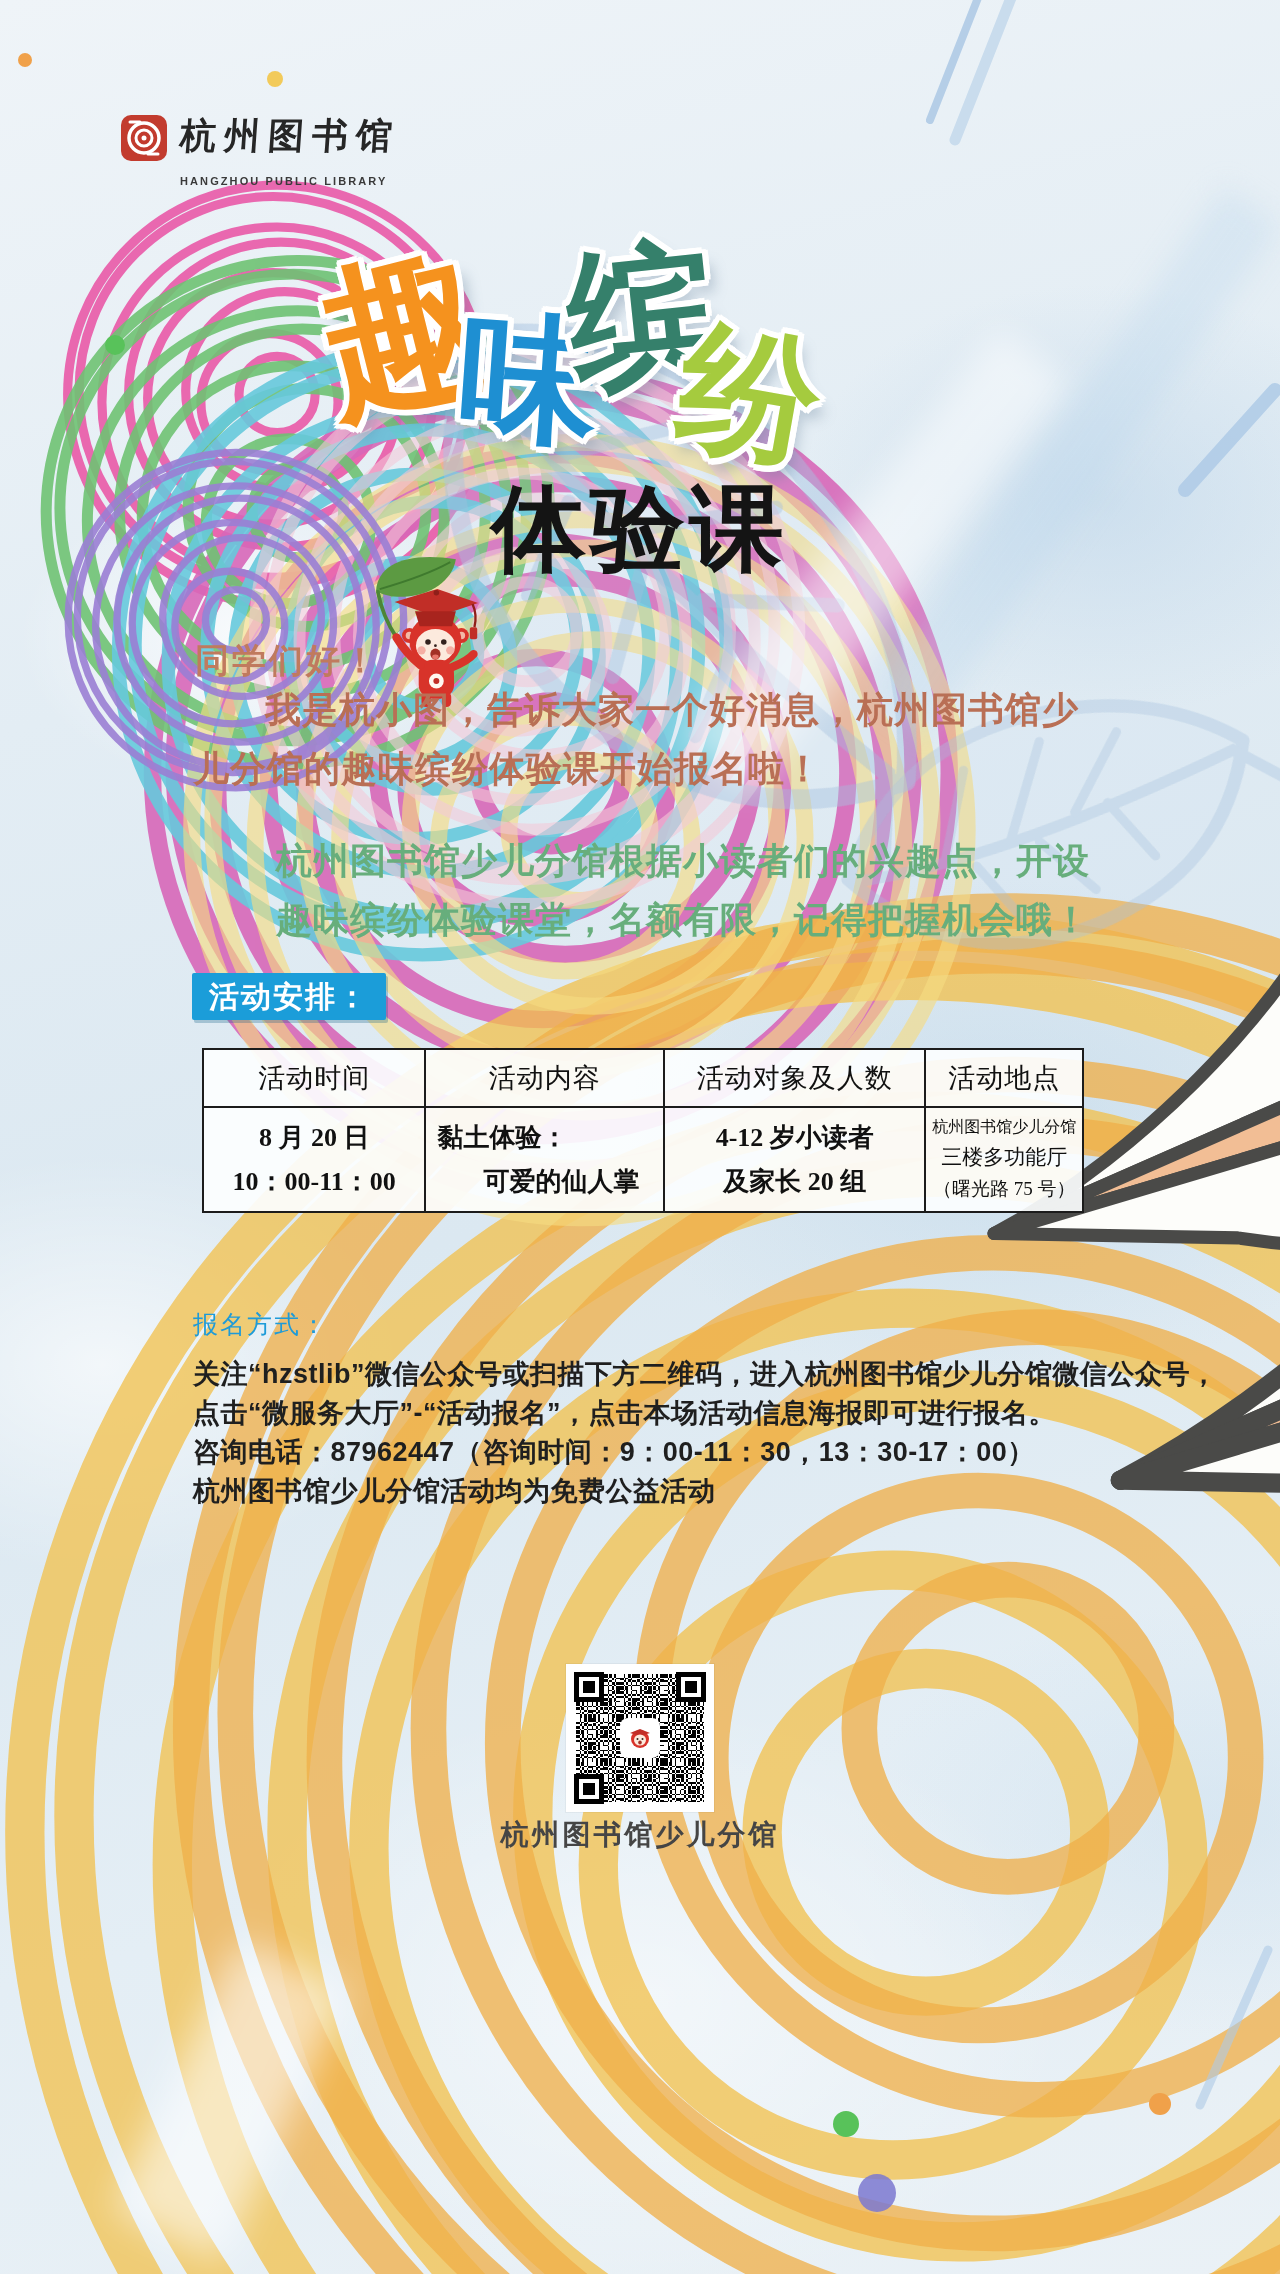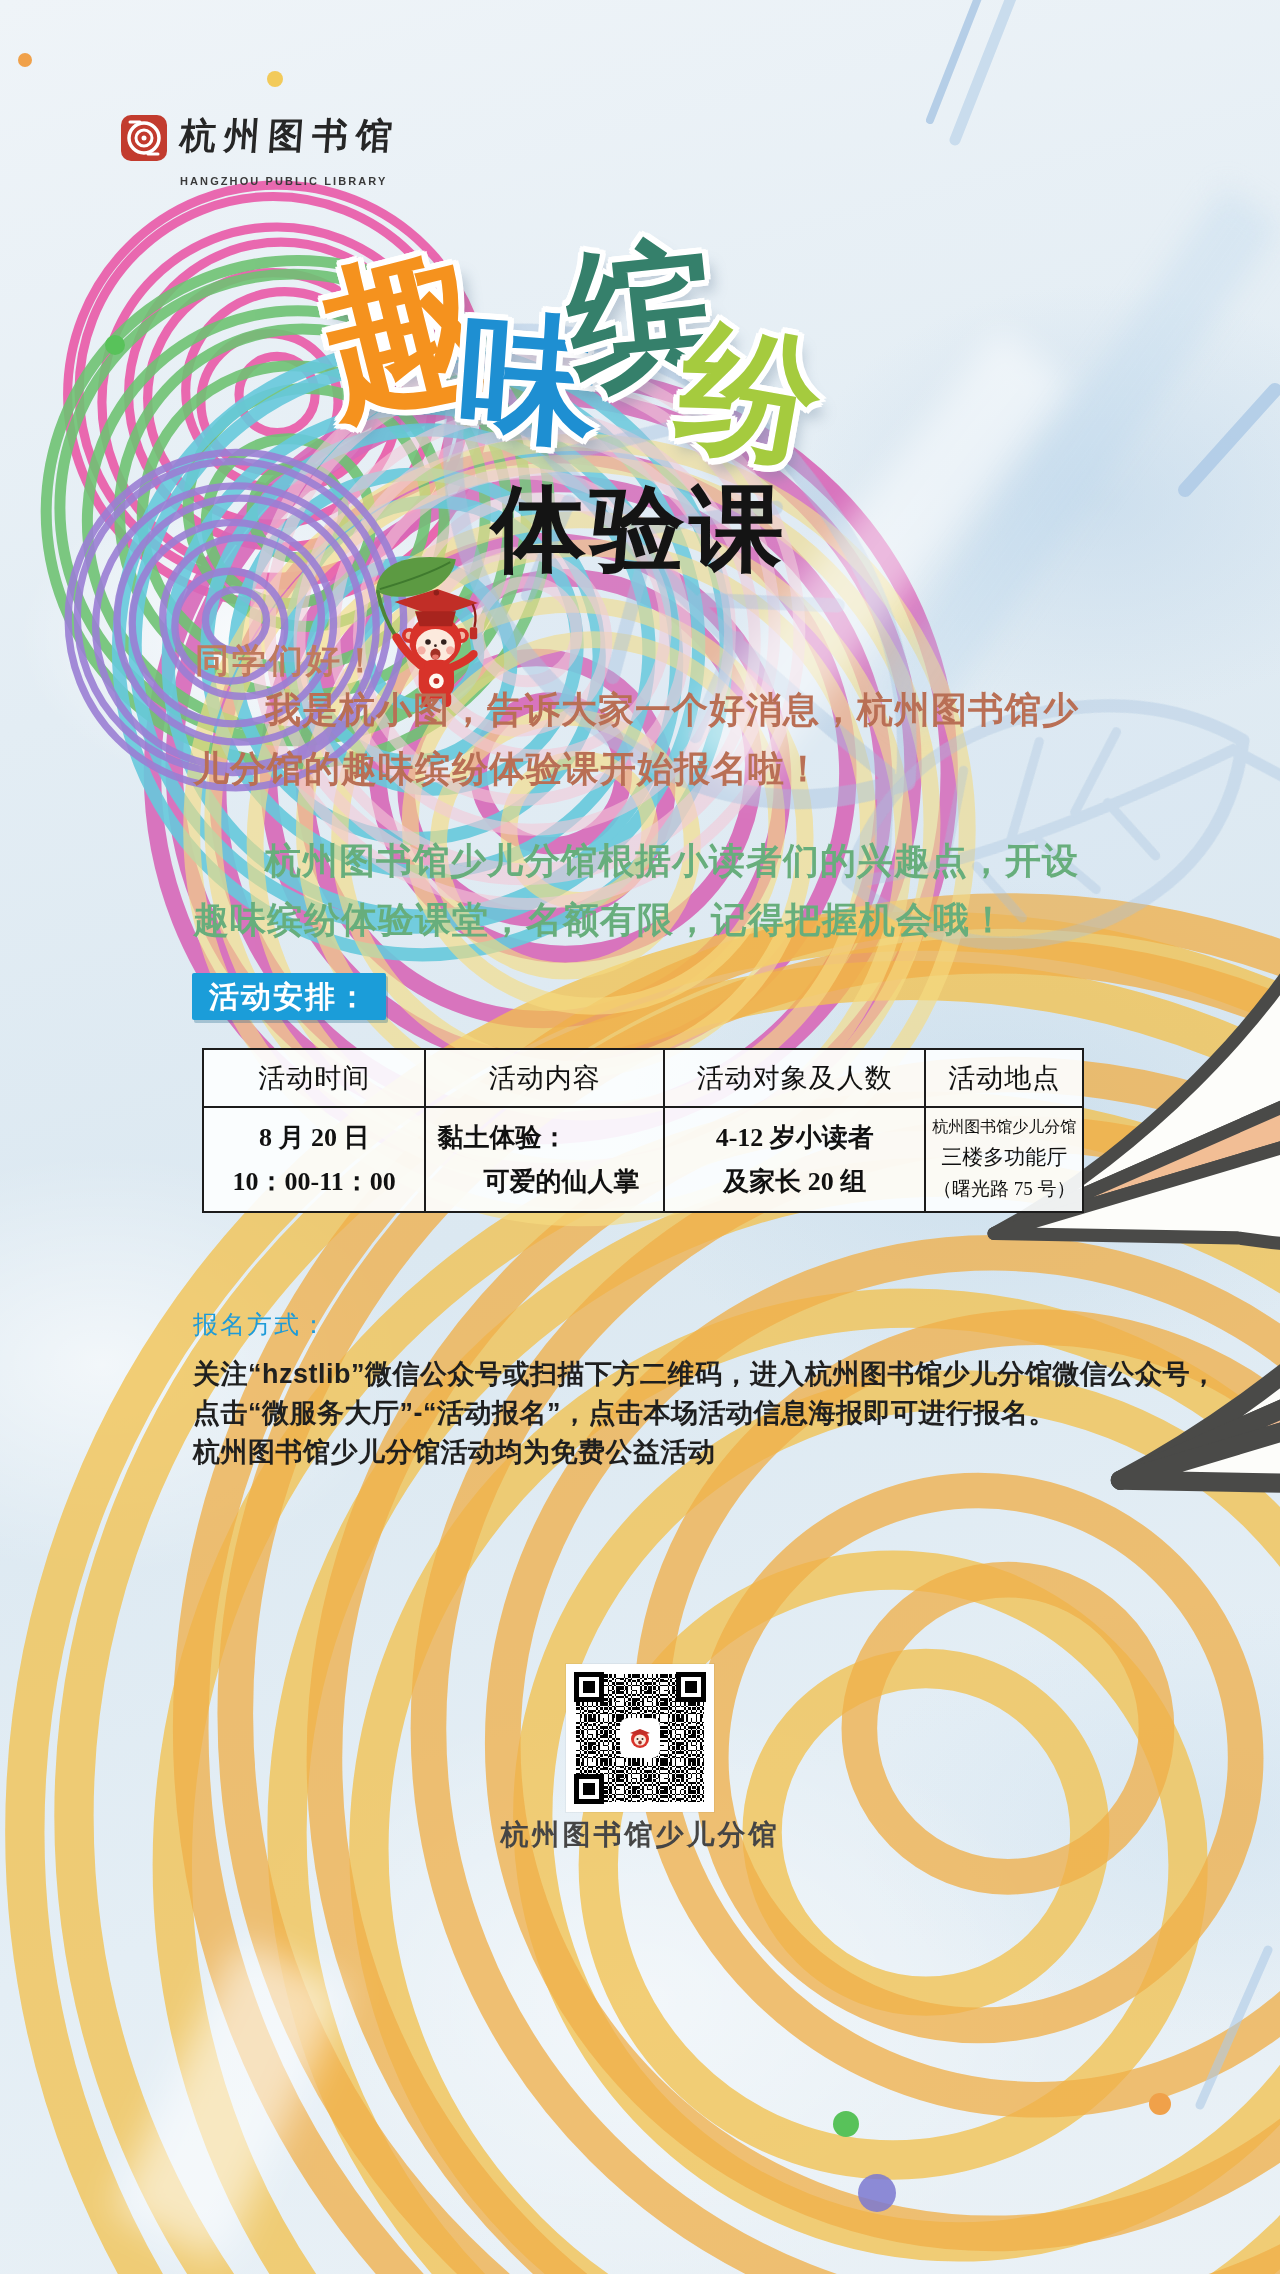--- a/index.html
+++ b/index.html
@@ -31,21 +31,21 @@
   .t0{left:2px;top:10px;font-size:165px;color:#F5921E;transform:rotate(-14deg);}
   .t1{left:142px;top:70px;font-size:138px;color:#1E8FD2;transform:rotate(4deg);}
   .t2{left:250px;top:0px;font-size:150px;color:#35806B;transform:rotate(-6deg);}
   .t3{left:362px;top:84px;font-size:140px;color:#A5CB3E;transform:rotate(10deg);}
   .subtitle{left:460px;top:466px;width:360px;text-align:center;font-size:94px;font-weight:900;color:#141414;letter-spacing:5px;}
   
   .greeting{left:195px;top:638px;font-size:34px;font-weight:800;color:#C07A5E;letter-spacing:3px;}
   .mascot{left:350px;top:550px;width:130px;height:158px;}
   .para{left:193px;width:897px;font-size:36px;font-weight:700;line-height:59px;text-indent:2em;word-break:break-all;letter-spacing:1px;}
   .para1{top:680px;color:#B96F55;}
-  .para2{top:831px;color:#67AE7C;}
+  .para2{top:831px;color:#67AE7C;text-align:right;}
   
   .badge{left:192px;top:973px;background:#1B9DD9;color:#fff;font-size:30px;font-weight:800;
     padding:0 17px;height:47px;line-height:47px;border-radius:2px;letter-spacing:2px;
     box-shadow:2px 3px 0 rgba(10,90,130,.28);}
   
   .sched{left:202px;top:1048px;width:882px;border-collapse:collapse;font-family:"Liberation Serif","DejaVu Serif",serif;color:#111;}
   .sched td,.sched th{border:2px solid #1c1c1c;background:rgba(252,254,255,.92);font-weight:400;}
   .sched th{height:54px;font-size:27px;letter-spacing:1px;}
   .c-time{width:222px;} .c-content{width:238px;} .c-aud{width:262px;} .c-loc{width:156px;}
   .cell2{height:101px;}
@@ -248,20 +248,21 @@
         </div>
       </td>
     </tr>
   </tbody>
     </table>
 
   <div class="abs signup">
     <div class="signup-head">报名方式：</div>
     <div class="signup-line">关注“hzstlib”微信公众号或扫描下方二维码，进入杭州图书馆少儿分馆微信公众号，</div>
     <div class="signup-line">点击“微服务大厅”-“活动报名”，点击本场活动信息海报即可进行报名。</div>
+    <div class="signup-line">咨询电话：87962447（咨询时间：9：00-11：30，13：30-17：00）</div>
     <div class="signup-line">杭州图书馆少儿分馆活动均为免费公益活动</div>
   </div>
 
   <div class="abs qr-box">
     <div class="qr-noise"></div>
     <div class="finder f-tl"></div>
     <div class="finder f-tr"></div>
     <div class="finder f-bl"></div>
     <div class="qr-badge">
       <svg width="28" height="28" viewBox="0 0 28 28">

